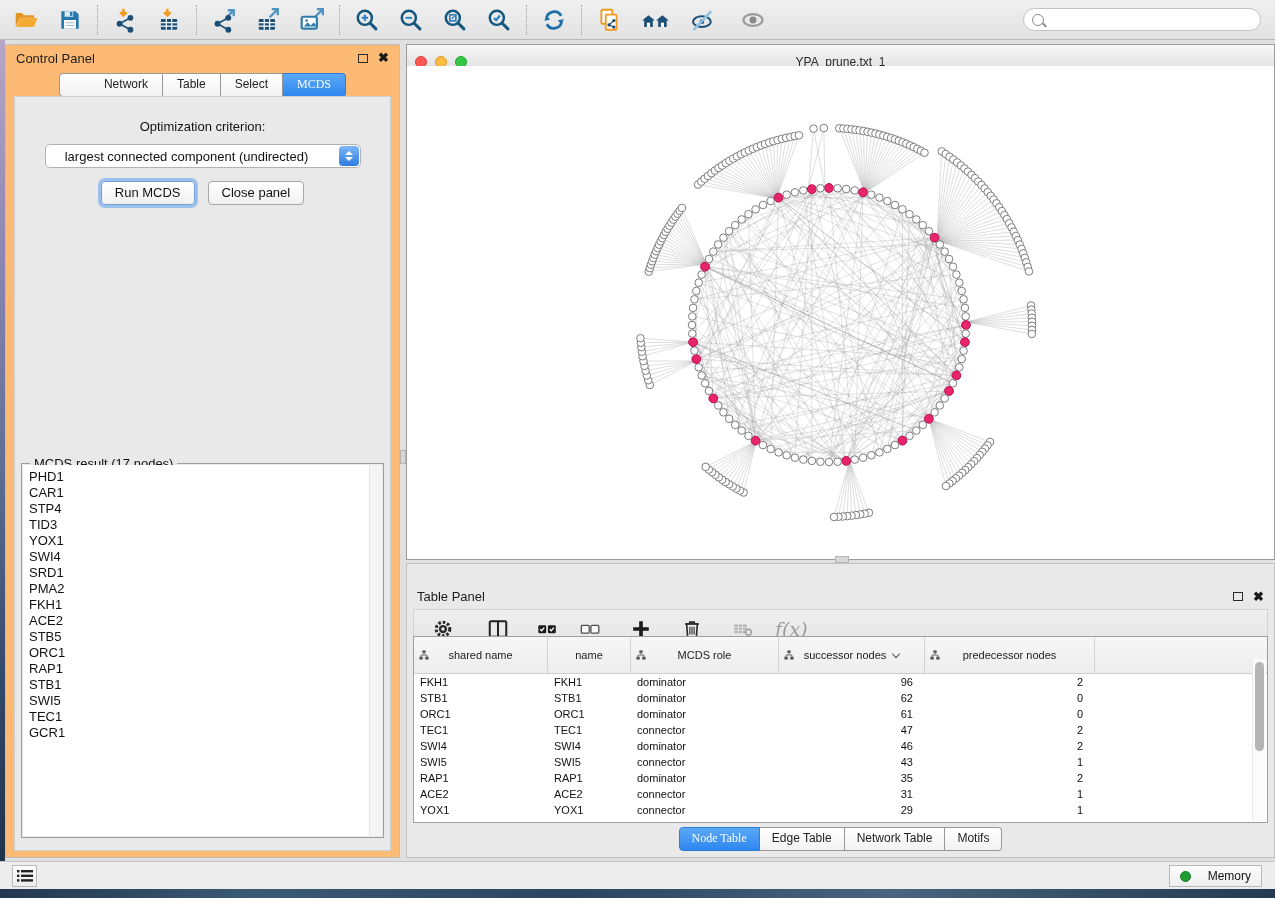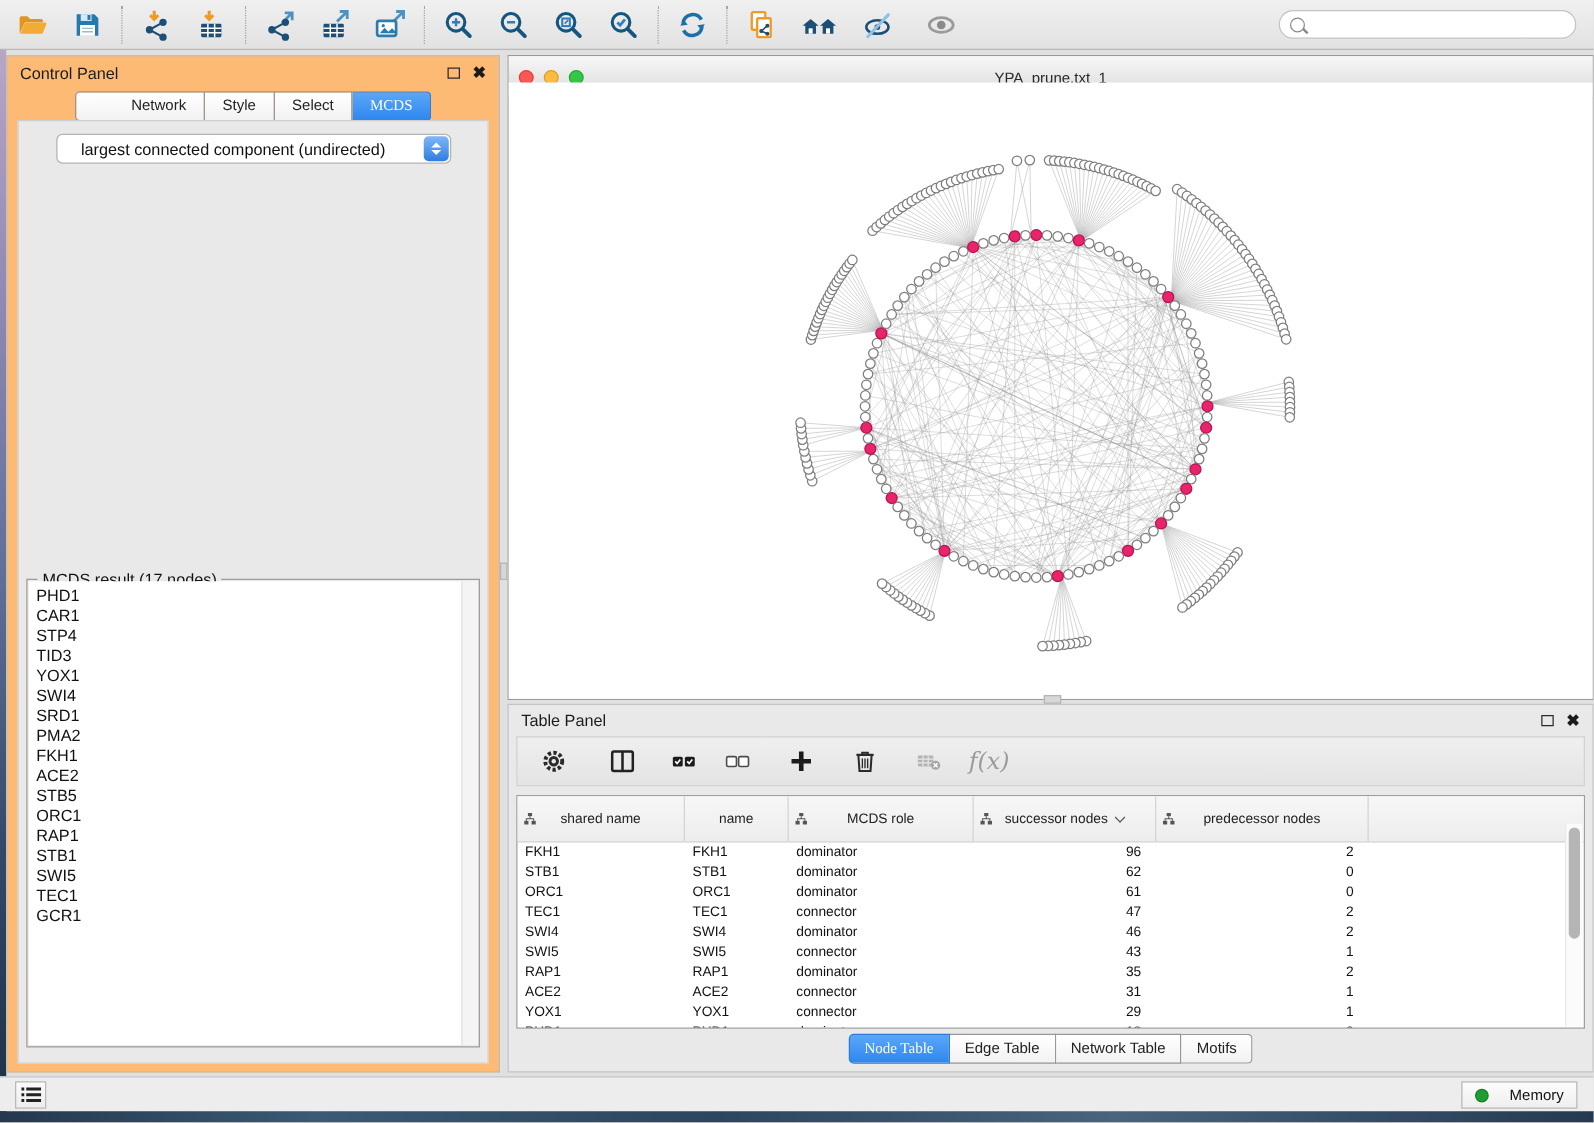--- a/index.html
+++ b/index.html
@@ -81,21 +81,21 @@
   .net-canvas-wrap { position:absolute; left:0; top:21px; right:0; bottom:0; overflow:hidden; background:#fff; }
 
   .grip-v { position:absolute; left:-7px; top:405px; width:6px; height:14px; background:#d7d7d7;
     border:1px solid #b5b5b5; z-index:3; }
   .grip-h { position:absolute; left:428px; top:511px; width:14px; height:7px; background:#d7d7d7;
     border:1px solid #b5b5b5; z-index:3; }
 
   
   .table-panel { position:absolute; left:0; top:519px; width:869px; height:295px; background:#e9e9e9;
     border:1px solid #c2c2c2; }
-  .tp-header { height:25px; display:flex; align-items:center; padding:0 10px; font-size:13px; color:#1c1c1c; }
+  .tp-header { height:25px; display:flex; align-items:center; padding:0 10px; font-size:13px; color:#1c1c1c;margin-top:20px; }
   .tp-toolbar { margin:0 6px; height:40px; background:linear-gradient(#efefef,#e4e4e4);
     border:1px solid #d2d2d2; display:flex; align-items:center; gap:21px; padding:0 18px; }
   .tp-toolbar svg { width:22px; height:22px; }
   .fx-label { font-family:"DejaVu Serif", serif; font-style:italic; font-size:19px; color:#9b9b9b; }
   .tbl-wrap { position:absolute; left:6px; right:6px; top:72px; bottom:34px; background:#fff;
     border:1px solid #9f9f9f; overflow:hidden; }
   .tbl-head { display:flex; height:37px; background:linear-gradient(#f7f7f7,#ededed);
     border-bottom:1px solid #cfcfcf; }
   .th { position:relative; display:flex; align-items:center; justify-content:center;
     font-size:11px; color:#222; border-right:1px solid #d4d4d4; gap:4px; }
@@ -283,31 +283,36 @@
   <div class="control-panel">
     <div class="cp-header">
       <span>Control Panel</span>
       <span class="panel-ctrls">
         <span class="float-btn"></span>
         <span class="close-btn">✖</span>
       </span>
     </div>
     <div class="seg">
       <div class="seg-btn">Network</div>
-      <div class="seg-btn">Style</div>
+      <div class="seg-btn">Table</div>
       <div class="seg-btn">Select</div>
       <div class="seg-btn sel">MCDS</div>
     </div>
     <div class="cp-content">
+      <div class="opt-label">Optimization criterion:</div>
       <div class="dropdown">
         <span class="dd-text">largest connected component (undirected)</span>
         <span class="dd-stepper">
           <i class="dd-up"></i>
             <i class="dd-down"></i>
           </span>
+      </div>
+      <div class="btn-row">
+        <button class="push-btn focus">Run MCDS</button>
+        <button class="push-btn">Close panel</button>
       </div>
       <div class="mcds-box">
         <span class="mcds-legend">MCDS result (17 nodes)</span>
         <div class="mcds-list">
             <div class="mcds-item">PHD1</div>
             <div class="mcds-item">CAR1</div>
             <div class="mcds-item">STP4</div>
             <div class="mcds-item">TID3</div>
             <div class="mcds-item">YOX1</div>
             <div class="mcds-item">SWI4</div>

